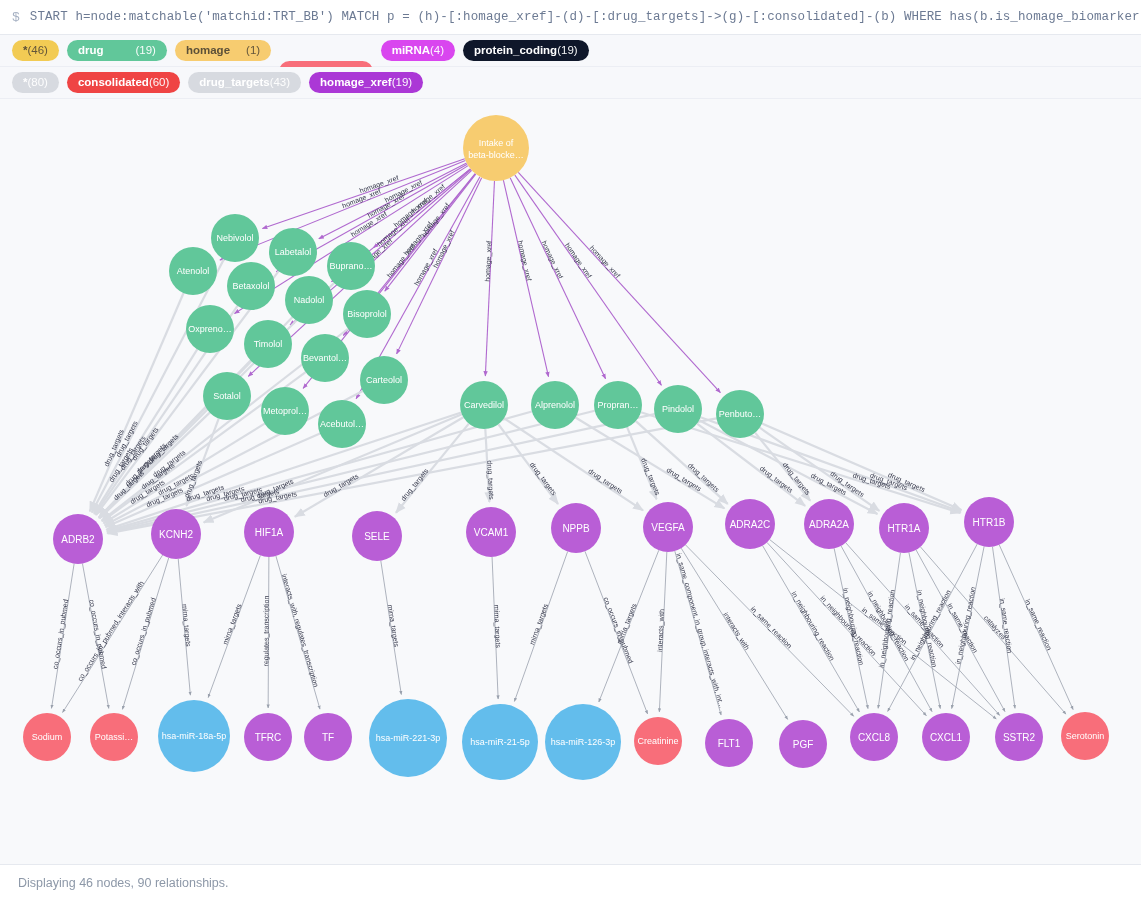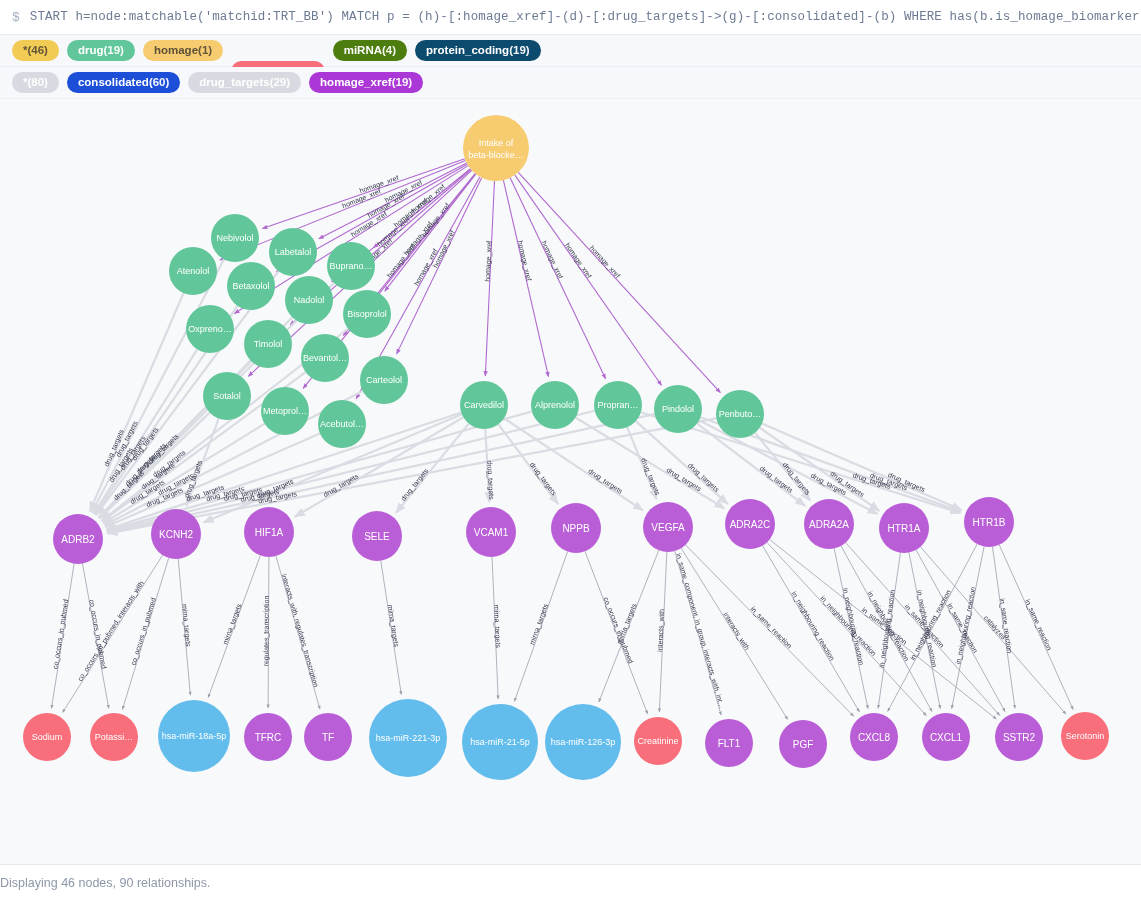--- a/index.html
+++ b/index.html
@@ -35,21 +35,21 @@
     display:flex; align-items:center; padding-left:12px; gap:8px;
   }
   .chip-row.nodes { top:35px; }
   .chip-row.rels  { top:67px; }
   .chip {
     height:21px; line-height:21px; border-radius:11px;
     padding:0 11px; font-size:11.5px; font-weight:bold;
     color:#ffffff; white-space:nowrap; cursor:pointer;
     display:inline-flex; align-items:center;
   }
-  .chip .cnt { font-weight:bold; opacity:.95; }
+  .chip .cnt { font-weight:normal; opacity:.95; }
   .chip.dark-text { color:#5c5038; }
 
   
   .canvas {
     position:absolute; left:0; top:99px; width:1141px; height:765px;
     background:#f8f9fb; overflow:hidden;
   }
   .canvas svg { position:absolute; left:0; top:0; }
 
   .node-g { cursor:pointer; }
@@ -62,73 +62,73 @@
   .rel-line { fill:none; }
   .rel-label {
     font-family:"Liberation Sans", sans-serif; font-size:7px;
     fill:#34374a; text-anchor:middle;
   }
 
   
   .footer {
     position:absolute; left:0; top:864px; width:1141px; height:37px;
     background:#ffffff; border-top:1px solid #e6e9ef;
-    display:flex; align-items:center; 
+    display:flex; align-items:center; padding-left:18px;
   }
   .footer span { font-size:12.5px; color:#8d98a8; }
 </style>
 </head>
 <body>
 
 <div id="app">
 
   <div class="query-bar">
     <span class="prompt-sigil">$</span>
     <span class="query-text">START h=node:matchable('matchid:TRT_BB') MATCH p = (h)-[:homage_xref]-(d)-[:drug_targets]-&gt;(g)-[:consolidated]-(b) WHERE has(b.is_homage_biomarker) RETURN</span>
   </div>
 
   <div class="chip-row nodes" id="node-chips">
       <div class="chip dark-text" style="background: rgb(242, 203, 84);">
         <span>*</span>
         <span class="cnt">(46)</span>
       </div>
-      <div class="chip" style="background: rgb(97, 199, 154);">
+      <div class="chip" style="background: rgb(97, 199, 154); gap: 32px;">
         <span>drug</span>
         <span class="cnt">(19)</span>
       </div>
-      <div class="chip dark-text" style="background: rgb(247, 204, 112);">
+      <div class="chip dark-text" style="background: rgb(247, 204, 112); gap: 16px;">
         <span>homage</span>
         <span class="cnt">(1)</span>
       </div>
       <div class="chip" style="background: rgb(248, 110, 122); margin-top: 42px;">
         <span>metabolite</span>
         <span class="cnt">(4)</span>
       </div>
-      <div class="chip" style="background: #4d7c0f;">
+      <div class="chip" style="background: #d946ef;">
         <span>miRNA</span>
         <span class="cnt">(4)</span>
       </div>
-      <div class="chip" style="background: #0c4a6e;">
+      <div class="chip" style="background: #0f172a;">
         <span>protein_coding</span>
         <span class="cnt">(19)</span>
       </div>
     </div>
 
   <div class="chip-row rels" id="rel-chips">
       <div class="chip" style="background: rgb(215, 218, 224);">
         <span>*</span>
         <span class="cnt">(80)</span>
       </div>
-      <div class="chip" style="background: #1d4ed8;">
+      <div class="chip" style="background: #ef4444;">
         <span>consolidated</span>
         <span class="cnt">(60)</span>
       </div>
       <div class="chip" style="background: rgb(215, 218, 224);">
         <span>drug_targets</span>
-        <span class="cnt">(29)</span>
+        <span class="cnt">(43)</span>
       </div>
       <div class="chip" style="background: rgb(171, 56, 214);">
         <span>homage_xref</span>
         <span class="cnt">(19)</span>
       </div>
     </div>
 
   <div class="canvas">
     <svg id="graph-svg" width="1141" height="765">
         <defs>

